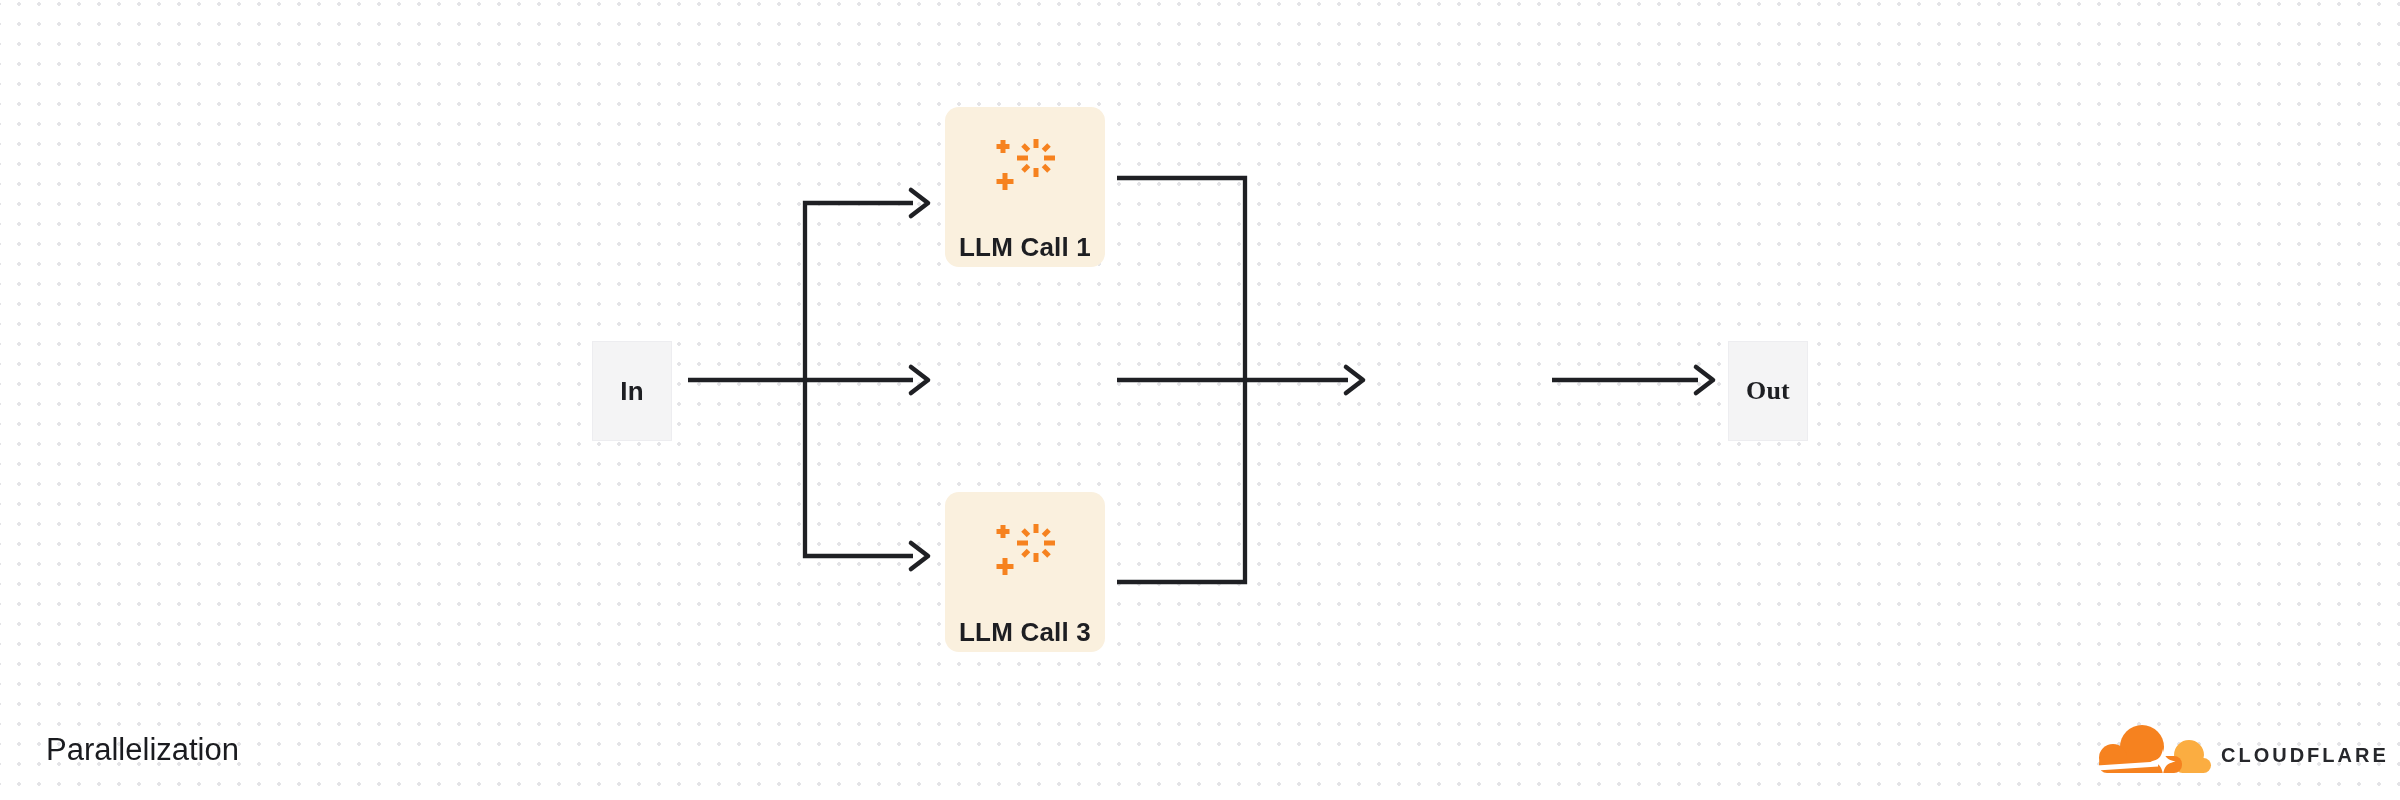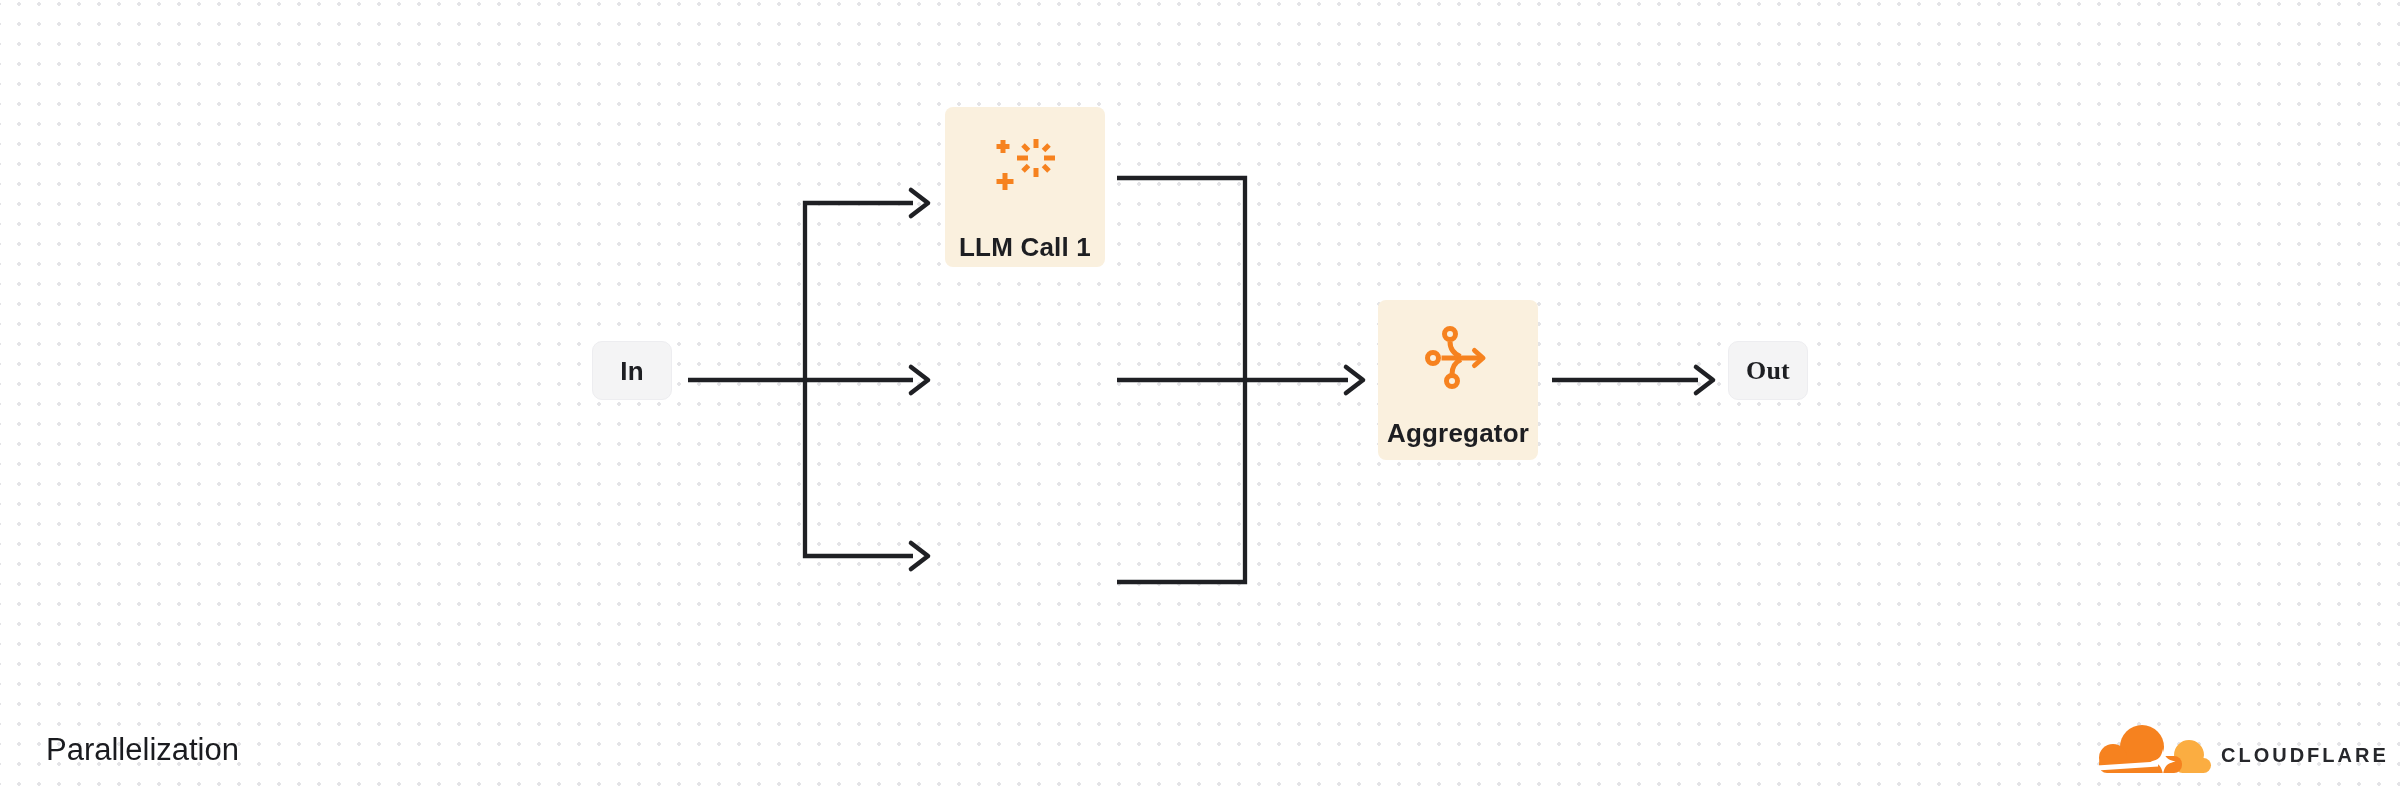--- a/index.html
+++ b/index.html
@@ -17,24 +17,24 @@
   }
 
   .edges { position: absolute; left: 0; top: 0; }
   .edge { stroke: #1f2024; stroke-width: 4.3; fill: none; }
   .arrowhead { stroke: #1f2024; stroke-width: 4.6; fill: none;
                stroke-linecap: round; stroke-linejoin: round; }
 
   .node { position: absolute; box-sizing: border-box; display: flex;
           flex-direction: column; align-items: center; }
 
-  .node--task { width: 160px; height: 160px; border-radius: 8px;
+  .node--task { width: 160px; height: 160px; border-radius: 14px;
                 background: #faf0de; padding-top: 18px; }
 
-  .node--io { width: 80px; height: 59px; border-radius: 10px;
+  .node--io { width: 80px; height: 100px; border-radius: 0;
               background: #f4f4f5; border: 1px solid #ededf0;
               justify-content: center; align-items: center; }
 
   .node__label { font-size: 26px; font-weight: 700; color: #1d1e22;
                  line-height: 30px; letter-spacing: 0.2px; white-space: nowrap; }
   .node--task .node__label--llm  { margin-top: 37px; }
   .node--task .node__label--agg  { margin-top: 26px; }
 
   .diagram-title { position: absolute; left: 46px; top: 733px;
                    font-size: 31px; line-height: 33px; font-weight: 400;
@@ -78,35 +78,32 @@
         <path d="M14 15 v13 M7.5 21.5 h13"></path>
         <path d="M16 48 v17 M7.5 56.5 h17"></path>
         <path d="M47 14 v9 M47 43 v9 M28 33 h11 M55 33 h11"></path>
         <path d="M39.5 25.5 l-5.5 -5.5 M54.5 25.5 l5.5 -5.5 M54.5 40.5 l5.5 5.5 M39.5 40.5 l-5.5 5.5"></path>
       </g>
     </svg>
     <span class="node__label node__label--llm">LLM Call 1</span>
   </div>
 
 
-
-  <div class="node node--task" style="left:1378px; top:300px; padding-top:20px;">
-    <svg width="70" height="72" viewBox="0 0 70 72">
+  <div class="node node--task" style="left:945px; top:492px;">
+    <svg width="72" height="70" viewBox="0 0 72 70">
       <g stroke="#f6821f" stroke-width="5" fill="none">
-        <circle cx="10" cy="38" r="5.5"></circle>
-        <circle cx="27" cy="14" r="5.5"></circle>
-        <circle cx="29" cy="61" r="5.5"></circle>
-        <path d="M18.5 38 H58"></path>
-        <path d="M27 21.5 C27 28 30 33.5 37.5 36.5"></path>
-        <path d="M29 54.5 C29 48 31.5 42.5 38 39.5"></path>
-        <path d="M51.5 30.5 L60 38 L51.5 45.5" stroke-linecap="round" stroke-linejoin="round"></path>
+        <path d="M14 15 v13 M7.5 21.5 h13"></path>
+        <path d="M16 48 v17 M7.5 56.5 h17"></path>
+        <path d="M47 14 v9 M47 43 v9 M28 33 h11 M55 33 h11"></path>
+        <path d="M39.5 25.5 l-5.5 -5.5 M54.5 25.5 l5.5 -5.5 M54.5 40.5 l5.5 5.5 M39.5 40.5 l-5.5 5.5"></path>
       </g>
     </svg>
-    <span class="node__label node__label--agg">Aggregator</span>
+    <span class="node__label node__label--llm">LLM Call 3</span>
   </div>
+
 
   <div class="node node--io" style="left:1728px; top:341px;font-family:Liberation Serif, serif;">
     <span class="node__label">Out</span>
   </div>
 
   <div class="diagram-title">Parallelization</div>
 
   <div class="brand">
     <svg width="118" height="54" viewBox="0 0 118 54">
 

